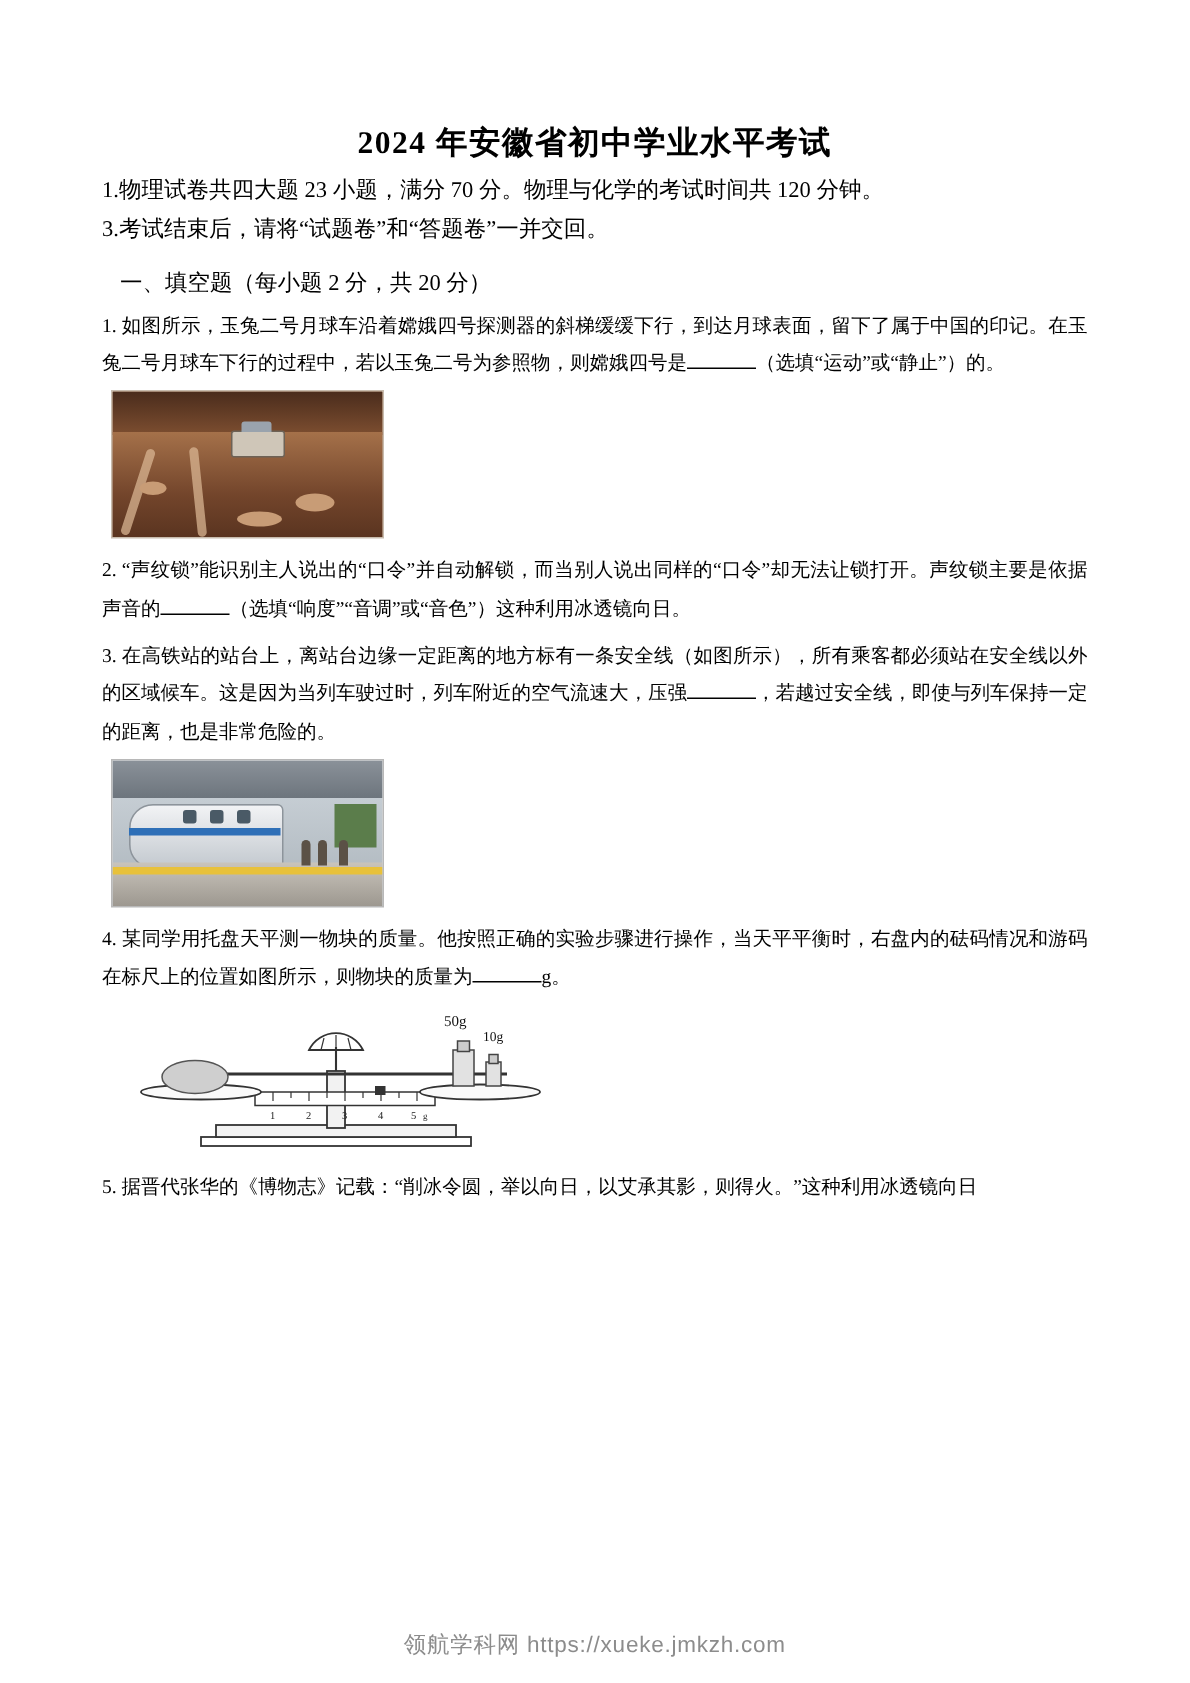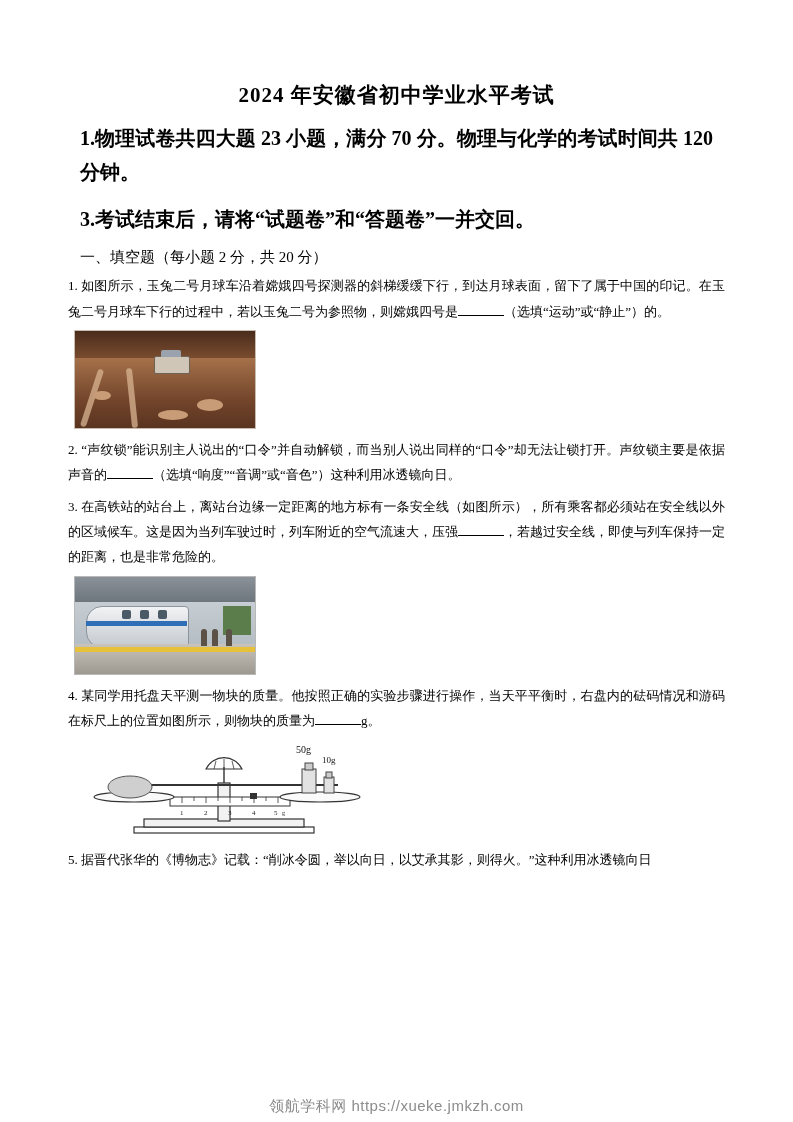--- a/index.html
+++ b/index.html
@@ -34,24 +34,24 @@
     font-size: 16px;
     font-weight: bold;
     margin: 0 0 14px 0;
   }
   .notice-head {
     font-size: 14.5px;
     font-weight: bold;
     margin: 6px 0 4px 0;
   }
   .notice-line {
-    font-size: 20px;
-    font-weight: bold;
+    font-size: 15px;
+    font-weight: normal;
     line-height: 1.72;
-    margin: 12px;
+    margin: 0;
     text-align: justify;
   }
   .section-head {
     font-size: 15px;
     font-weight: normal;
     margin: 12px 0 6px 12px;
   }
   .q {
     font-size: 13px;
     line-height: 1.95;
@@ -153,21 +153,21 @@
   .fig-balance {
     width: 340px;
     height: 100px;
     position: relative;
   }
   .fig-balance svg { display: block; }
   
   .footer {
     position: absolute;
     left: 0;
-    bottom: 6px;
+    bottom: 16px;
     width: 100%;
     text-align: center;
     font-size: 15px;
     color: #8c8c8c;
     font-family: "Liberation Sans", sans-serif;
     letter-spacing: .5px;
   }
 </style>
 </head>
 <body>

